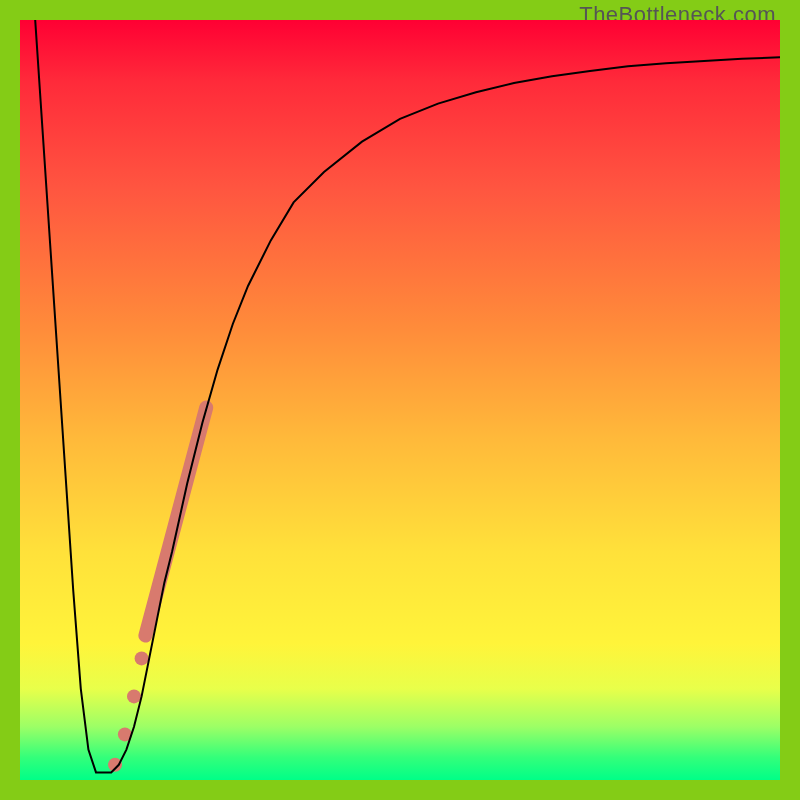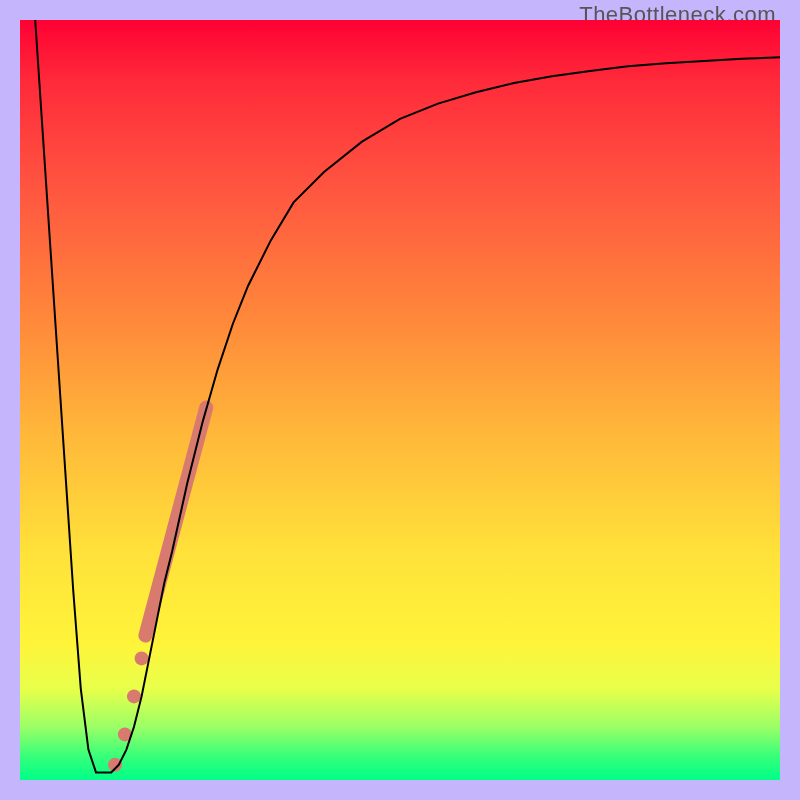--- a/index.html
+++ b/index.html
@@ -8,21 +8,21 @@
     width: 800px;
     height: 800px;
     overflow: hidden;
     background: #000;
     font-family: Arial, Helvetica, sans-serif;
   }
   .frame {
     position: relative;
     width: 800px;
     height: 800px;
-    background: #c4b5fd;
+    background: #84cc16;
   }
   .plot {
     position: absolute;
     left: 20px;
     top: 20px;
     width: 760px;
     height: 760px;
     
     background: linear-gradient(
       to bottom,

